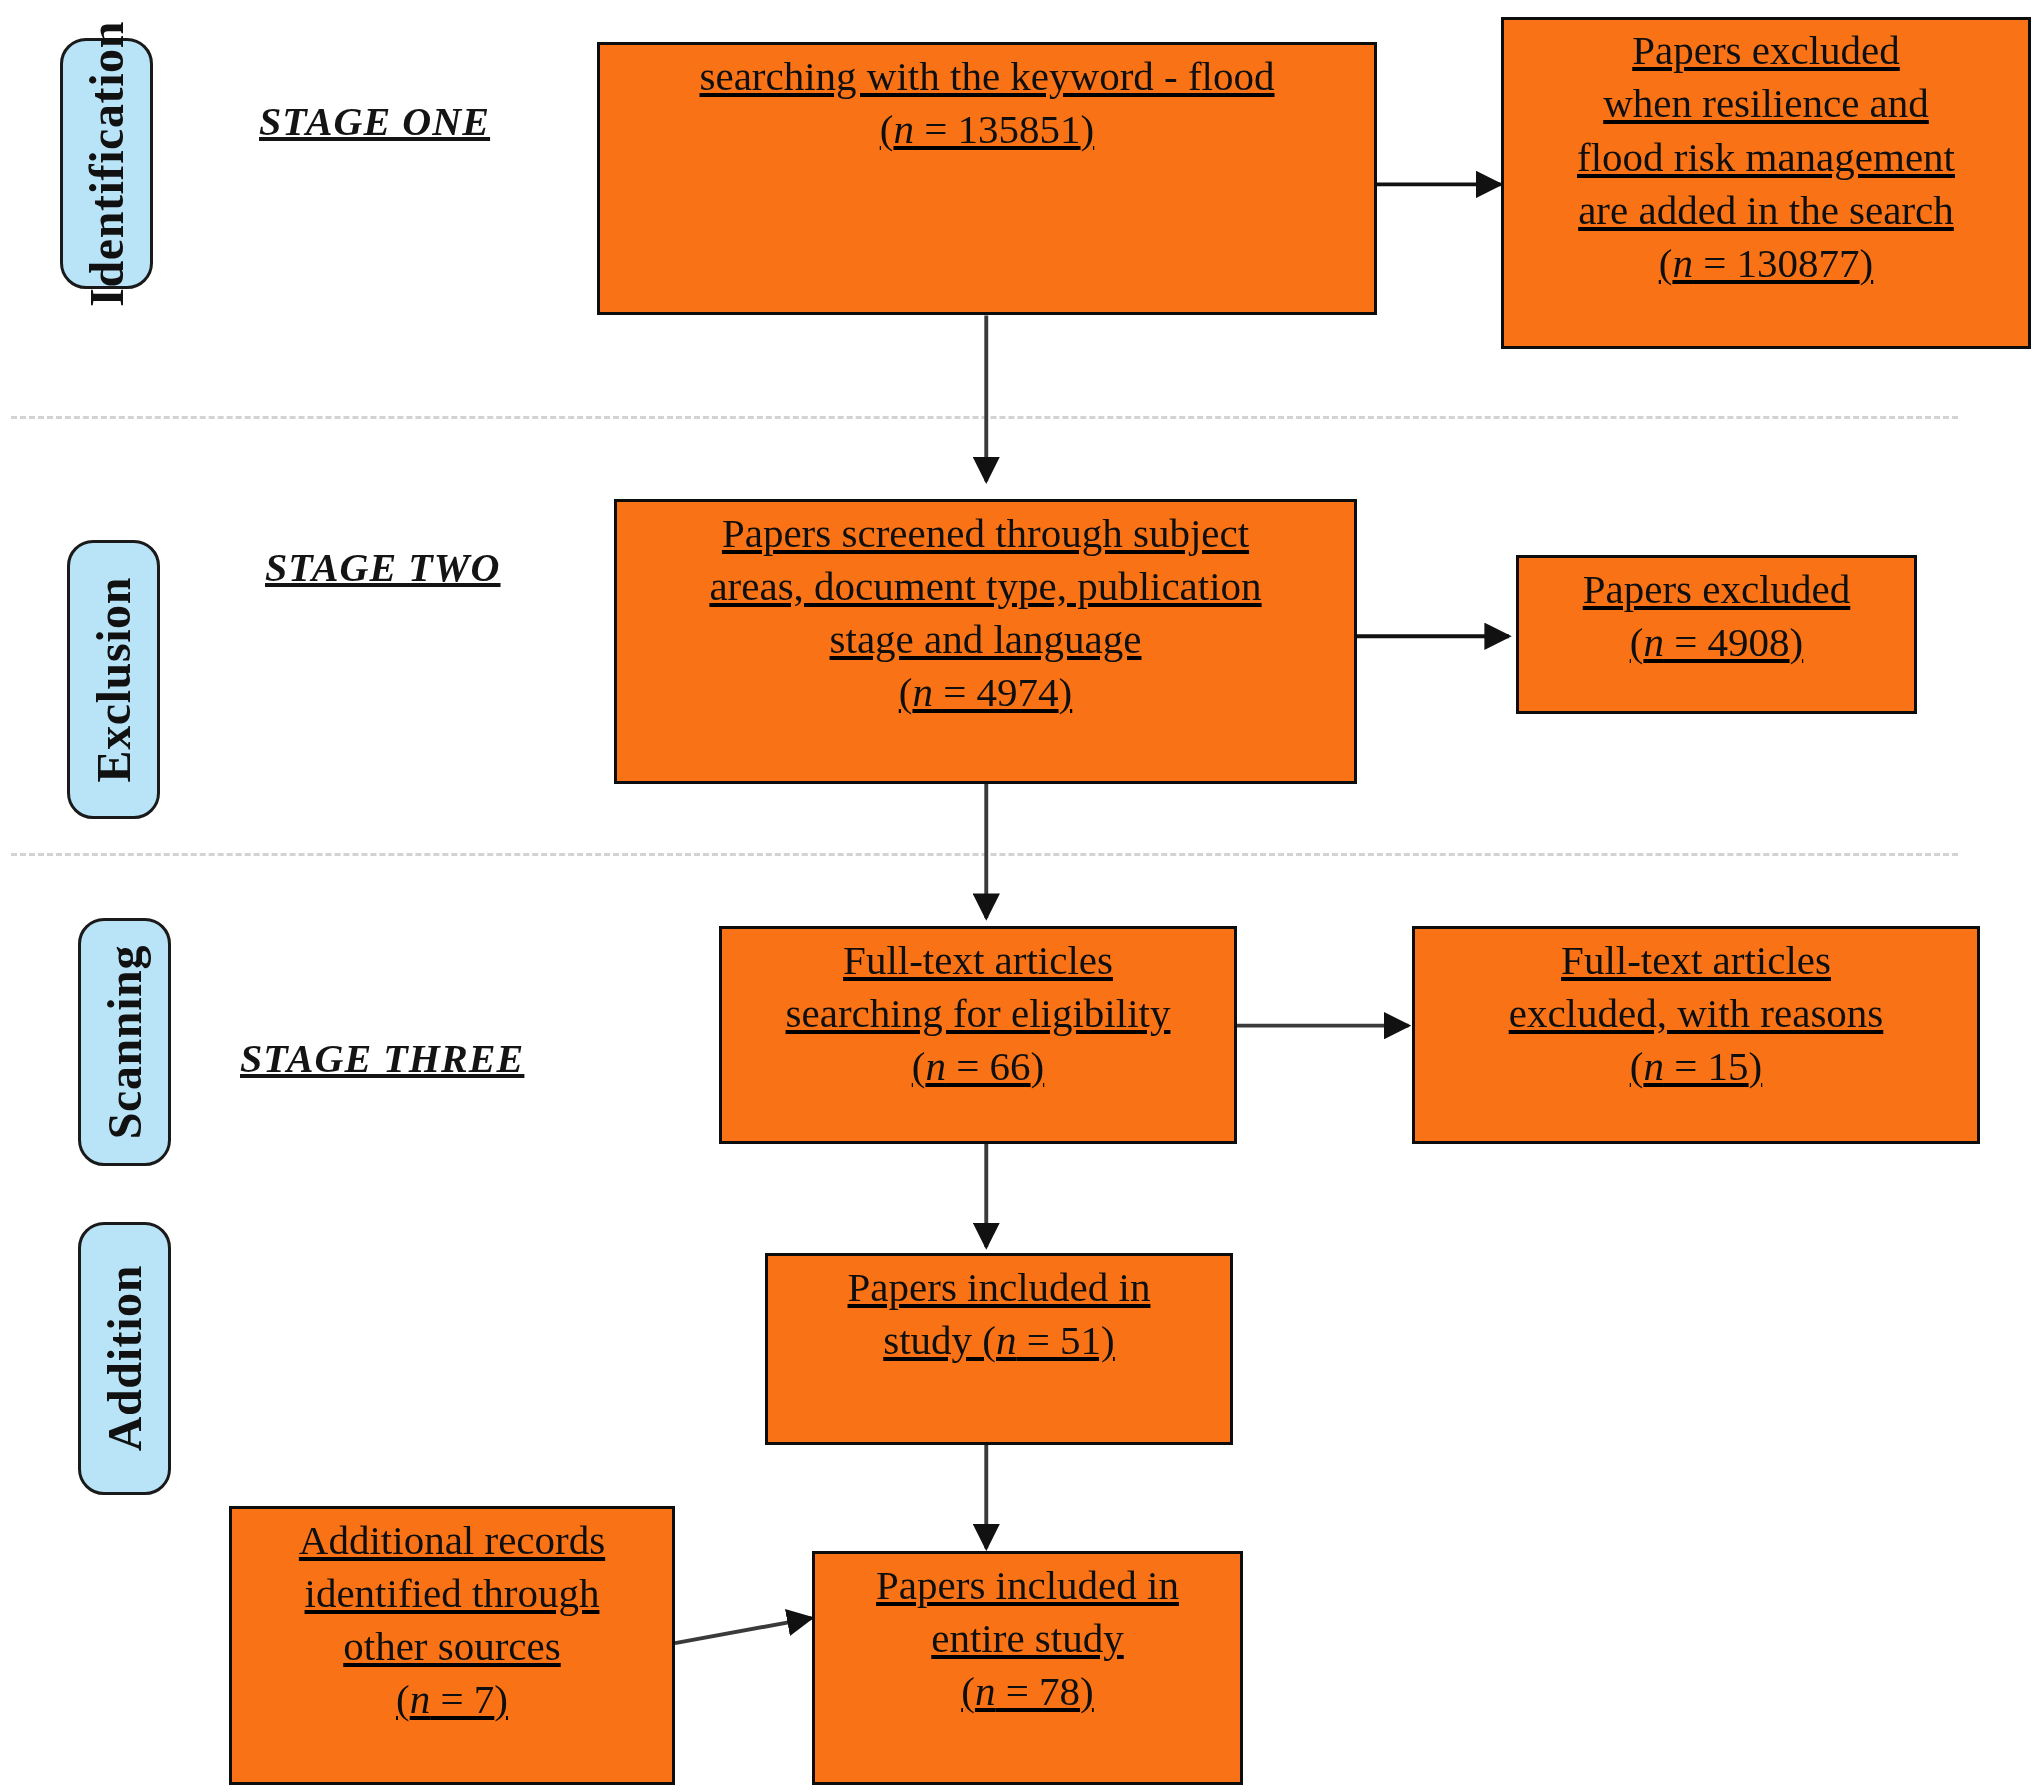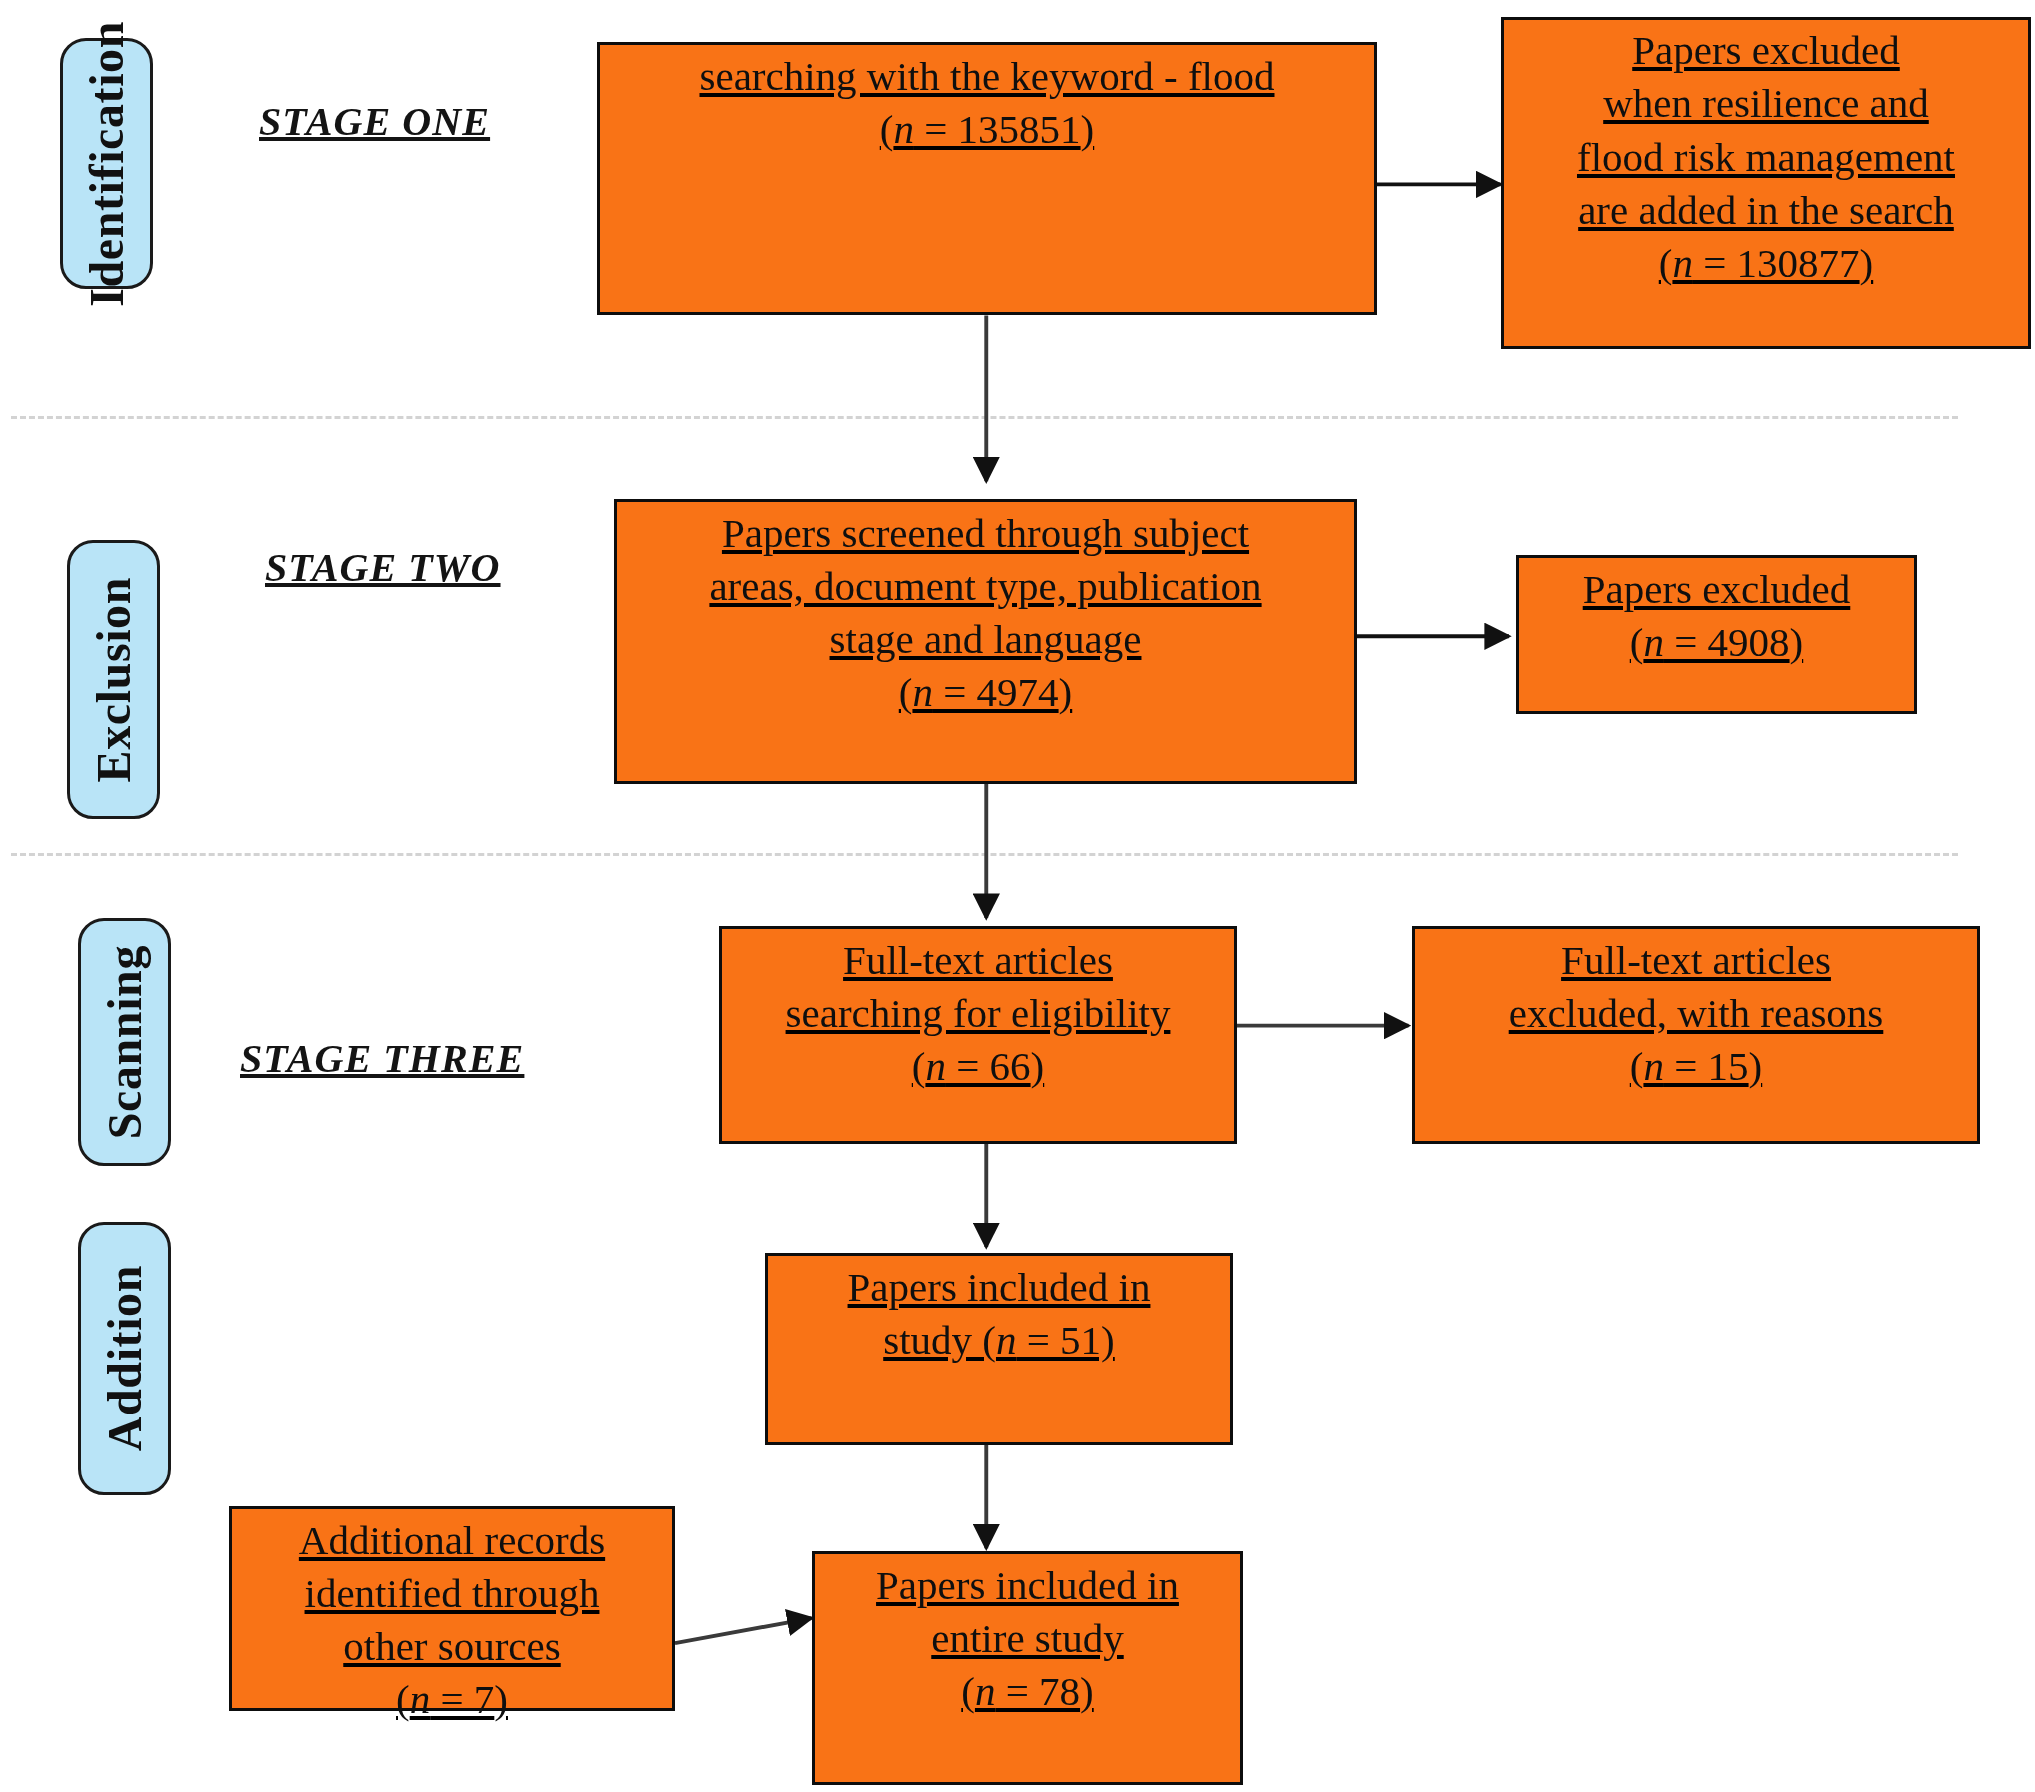--- a/index.html
+++ b/index.html
@@ -185,21 +185,21 @@
     </div>
   </div>
 
   <div class="node" style="left:765px; top:1253px; width:468px; height:192px;">
     <div class="node-text">
       <div>Papers included in</div>
       <div><span>study (</span><span class="n">n</span><span> = 51)</span></div>
     </div>
   </div>
 
-  <div class="node" style="left:229px; top:1506px; width:446px; height:205px;">
+  <div class="node" style="left:229px; top:1506px; width:446px; height:279px;">
     <div class="node-text">
       <div>Additional records</div>
       <div>identified through</div>
       <div>other sources</div>
       <div>(<span class="n">n</span><span> = 7</span>)</div>
     </div>
   </div>
 
   <div class="node" style="left:812px; top:1551px; width:431px; height:234px;">
     <div class="node-text">

